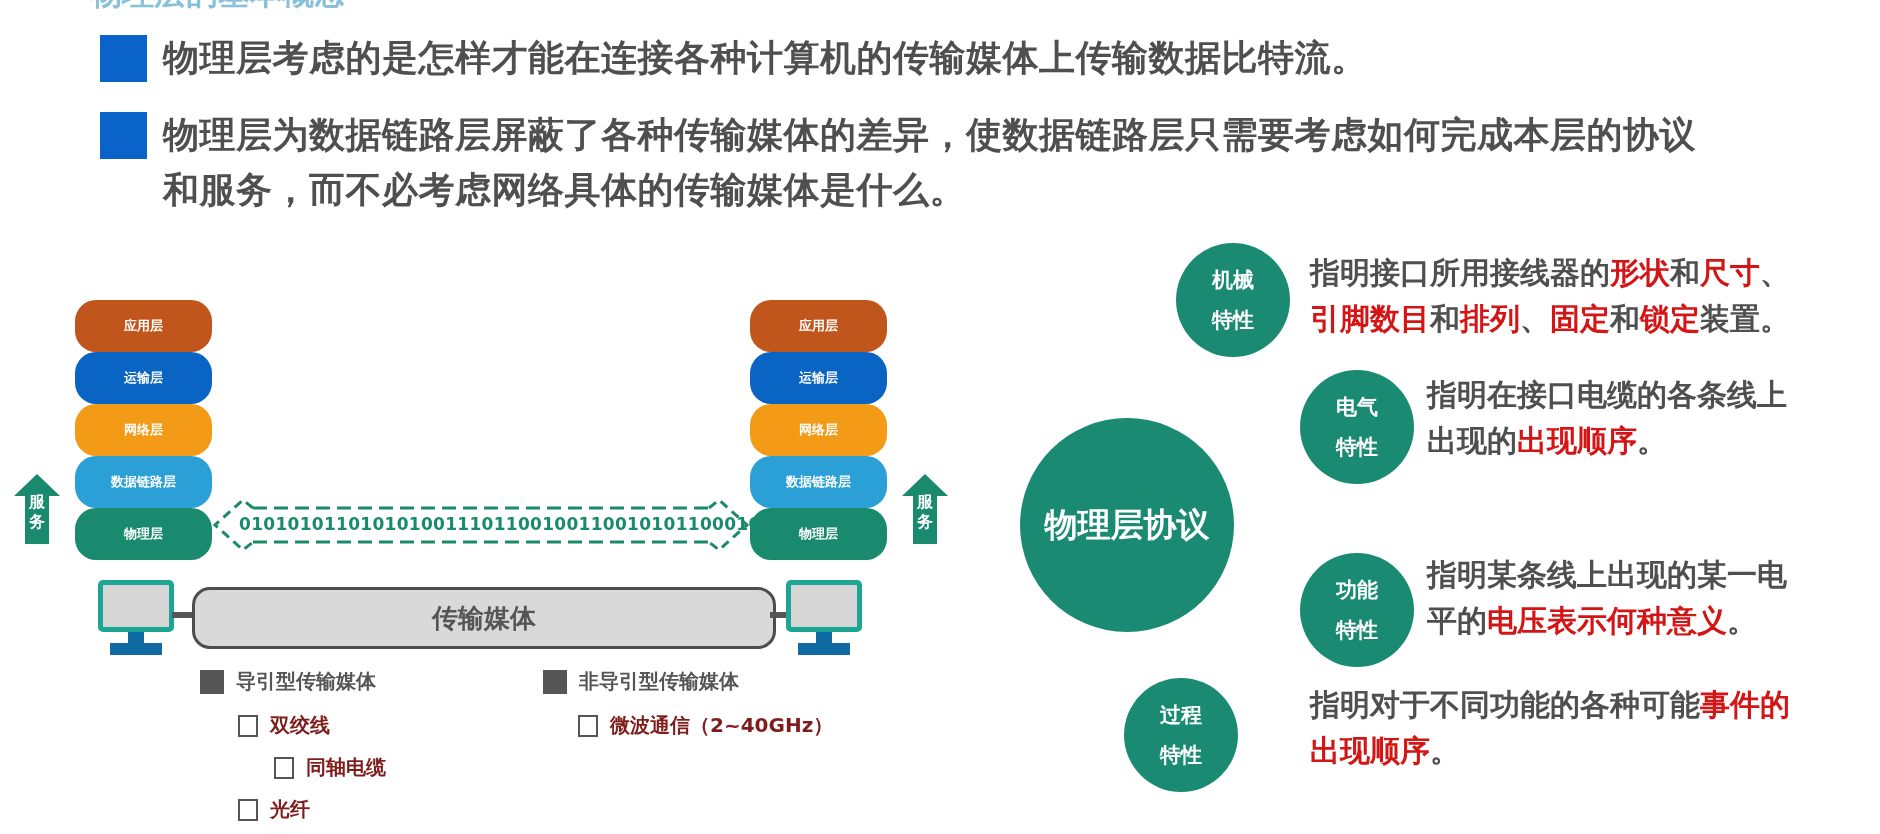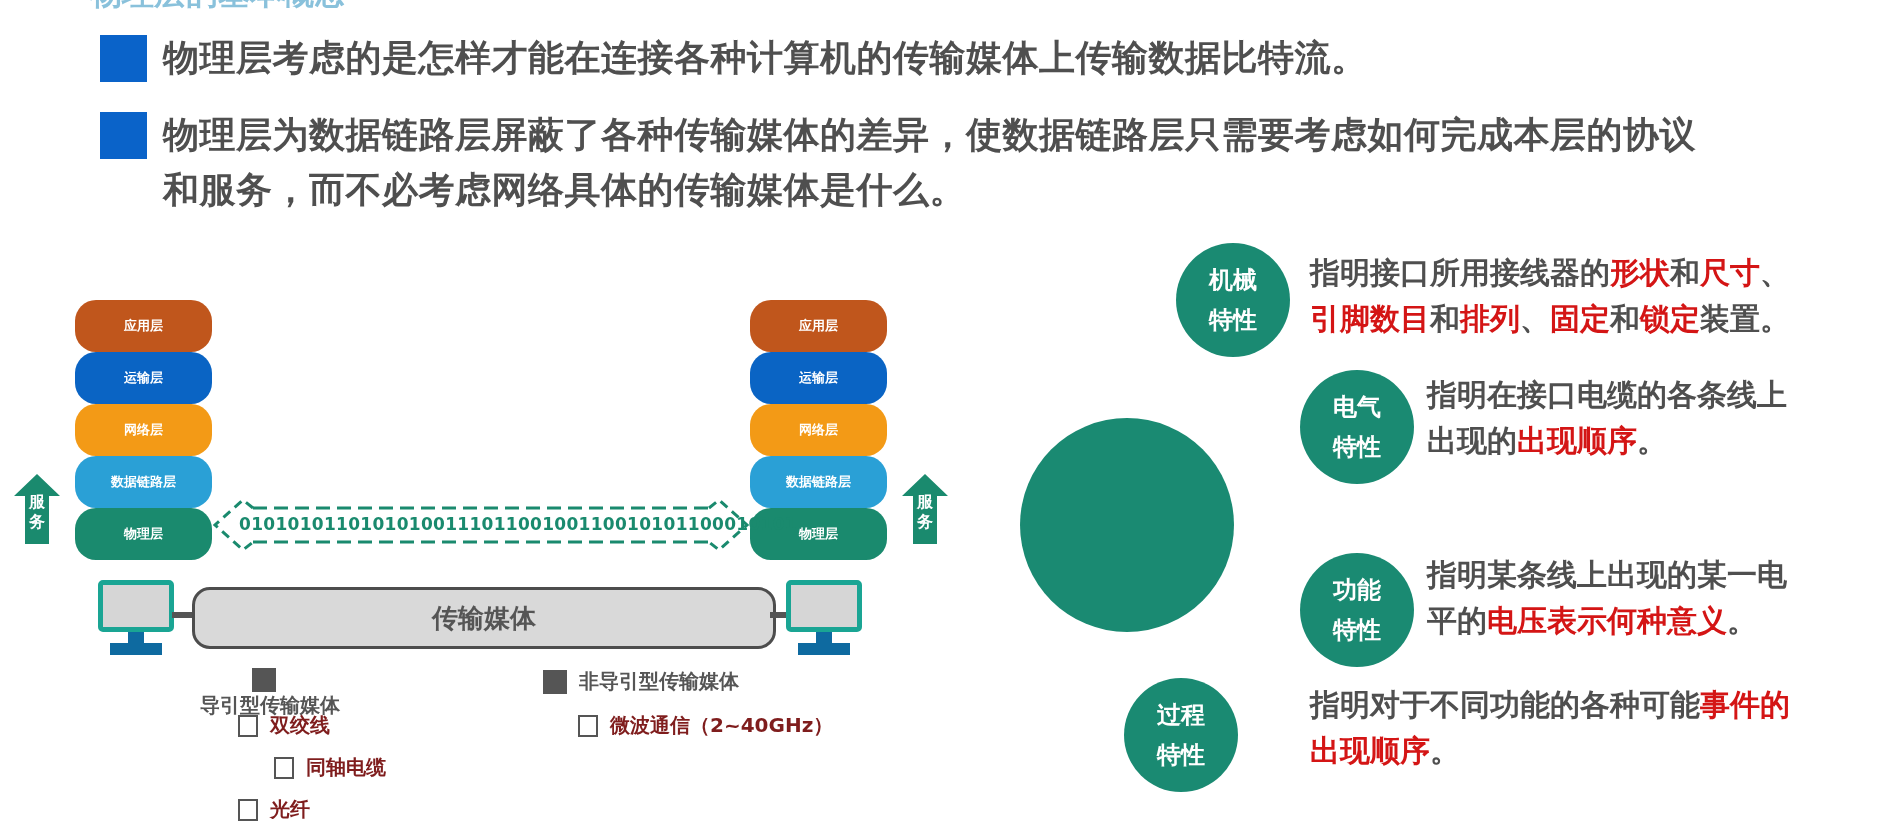--- a/index.html
+++ b/index.html
@@ -16,21 +16,21 @@
   .pc { width:76px; height:78px; }
   .cable { left:192px; top:587px; width:578px; height:56px; border:3px solid #4d4d4d; border-radius:18px; background:#d9d9d9;
            display:flex; align-items:center; justify-content:center; font-size:26px; font-weight:bold; color:#555; }
   .cable-stub { height:6px; background:#555; }
   .legend-head { display:flex; align-items:center; font-size:20px; color:#555; font-weight:bold; white-space:nowrap; }
   .legend-fill { width:24px; height:24px; background:#555; margin-right:12px; }
   .legend-item { display:flex; align-items:center; font-size:20px; color:#7f1d1d; font-weight:bold; white-space:nowrap; }
   .legend-box { width:20px; height:22px; border:2.5px solid #555; margin-right:12px; background:#fff; box-sizing:border-box; }
   .circle { border-radius:50%; background:#1a8a72; display:flex; align-items:center; justify-content:center; color:#fff; font-weight:bold; text-align:center; }
   .circle-big { width:214px; height:214px; font-size:33px; line-height:46px; }
-  .circle-sm { width:114px; height:114px; font-size:24px; line-height:40px; }
+  .circle-sm { width:114px; height:114px; font-size:21px; line-height:40px; }
   .desc { font-size:30px; font-weight:bold; color:#4f4f4f; line-height:45px; white-space:nowrap; }
   .hl { color:#d41515; }
 </style>
 </head>
 <body>
 
 <div class="abs title-frag">物理层的基本概念</div>
 
 <div class="abs bullet-sq" style="left:100px;top:35px;"></div>
 <div class="abs bullet-text" style="left:163px;top:33px;">物理层考虑的是怎样才能在连接各种计算机的传输媒体上传输数据比特流。</div>
@@ -93,21 +93,21 @@
 
 <div class="abs cable">传输媒体</div>
 
 <div class="abs cable-stub" style="left:770px;top:612px;width:20px;"></div>
 <div class="abs pc" style="left:786px;top:580px;">
   <div class="abs" style="left:0;top:0;height:52px;border:5px solid #1aa594;border-radius:5px;background:#d6d6d6;box-sizing:border-box;width:76px;"></div>
   <div class="abs" style="left:30px;top:52px;width:16px;height:12px;background:#0e6aa0;"></div>
   <div class="abs" style="left:12px;top:63px;width:52px;height:12px;background:#0e6aa0;"></div>
 </div>
 
-<div class="abs legend-head" style="left:200px;top:668px;flex-direction:column;">
+<div class="abs legend-head" style="left:200px;top:668px;">
   <span class="legend-fill"></span>
   <span>导引型传输媒体</span>
 </div>
 <div class="abs legend-item" style="left:238px;top:712px;">
   <span class="legend-box"></span>
   <span>双绞线</span>
 </div>
 <div class="abs legend-item" style="left:238px;top:754px;padding-left:36px;">
   <span class="legend-box"></span>
   <span>同轴电缆</span>
@@ -121,20 +121,21 @@
   <span class="legend-fill"></span>
   <span>非导引型传输媒体</span>
 </div>
 <div class="abs legend-item" style="left:578px;top:712px;">
   <span class="legend-box"></span>
   <span>微波通信（2~40GHz）</span>
 </div>
 
 <div class="abs circle circle-big" style="left:1020px;top:418px;">
   <div>
+      <div>物理层协议</div>
     </div>
 </div>
 
 <div class="abs circle circle-sm" style="left:1176px;top:243px;">
   <div>
       <div>机械</div>
       <div>特性</div>
     </div>
 </div>
 <div class="abs desc" style="left:1310px;top:250px;" id="t0l1"><span>指明接口所用接线器的</span><span class="hl">形状</span><span>和</span><span class="hl">尺寸</span><span>、</span></div>

